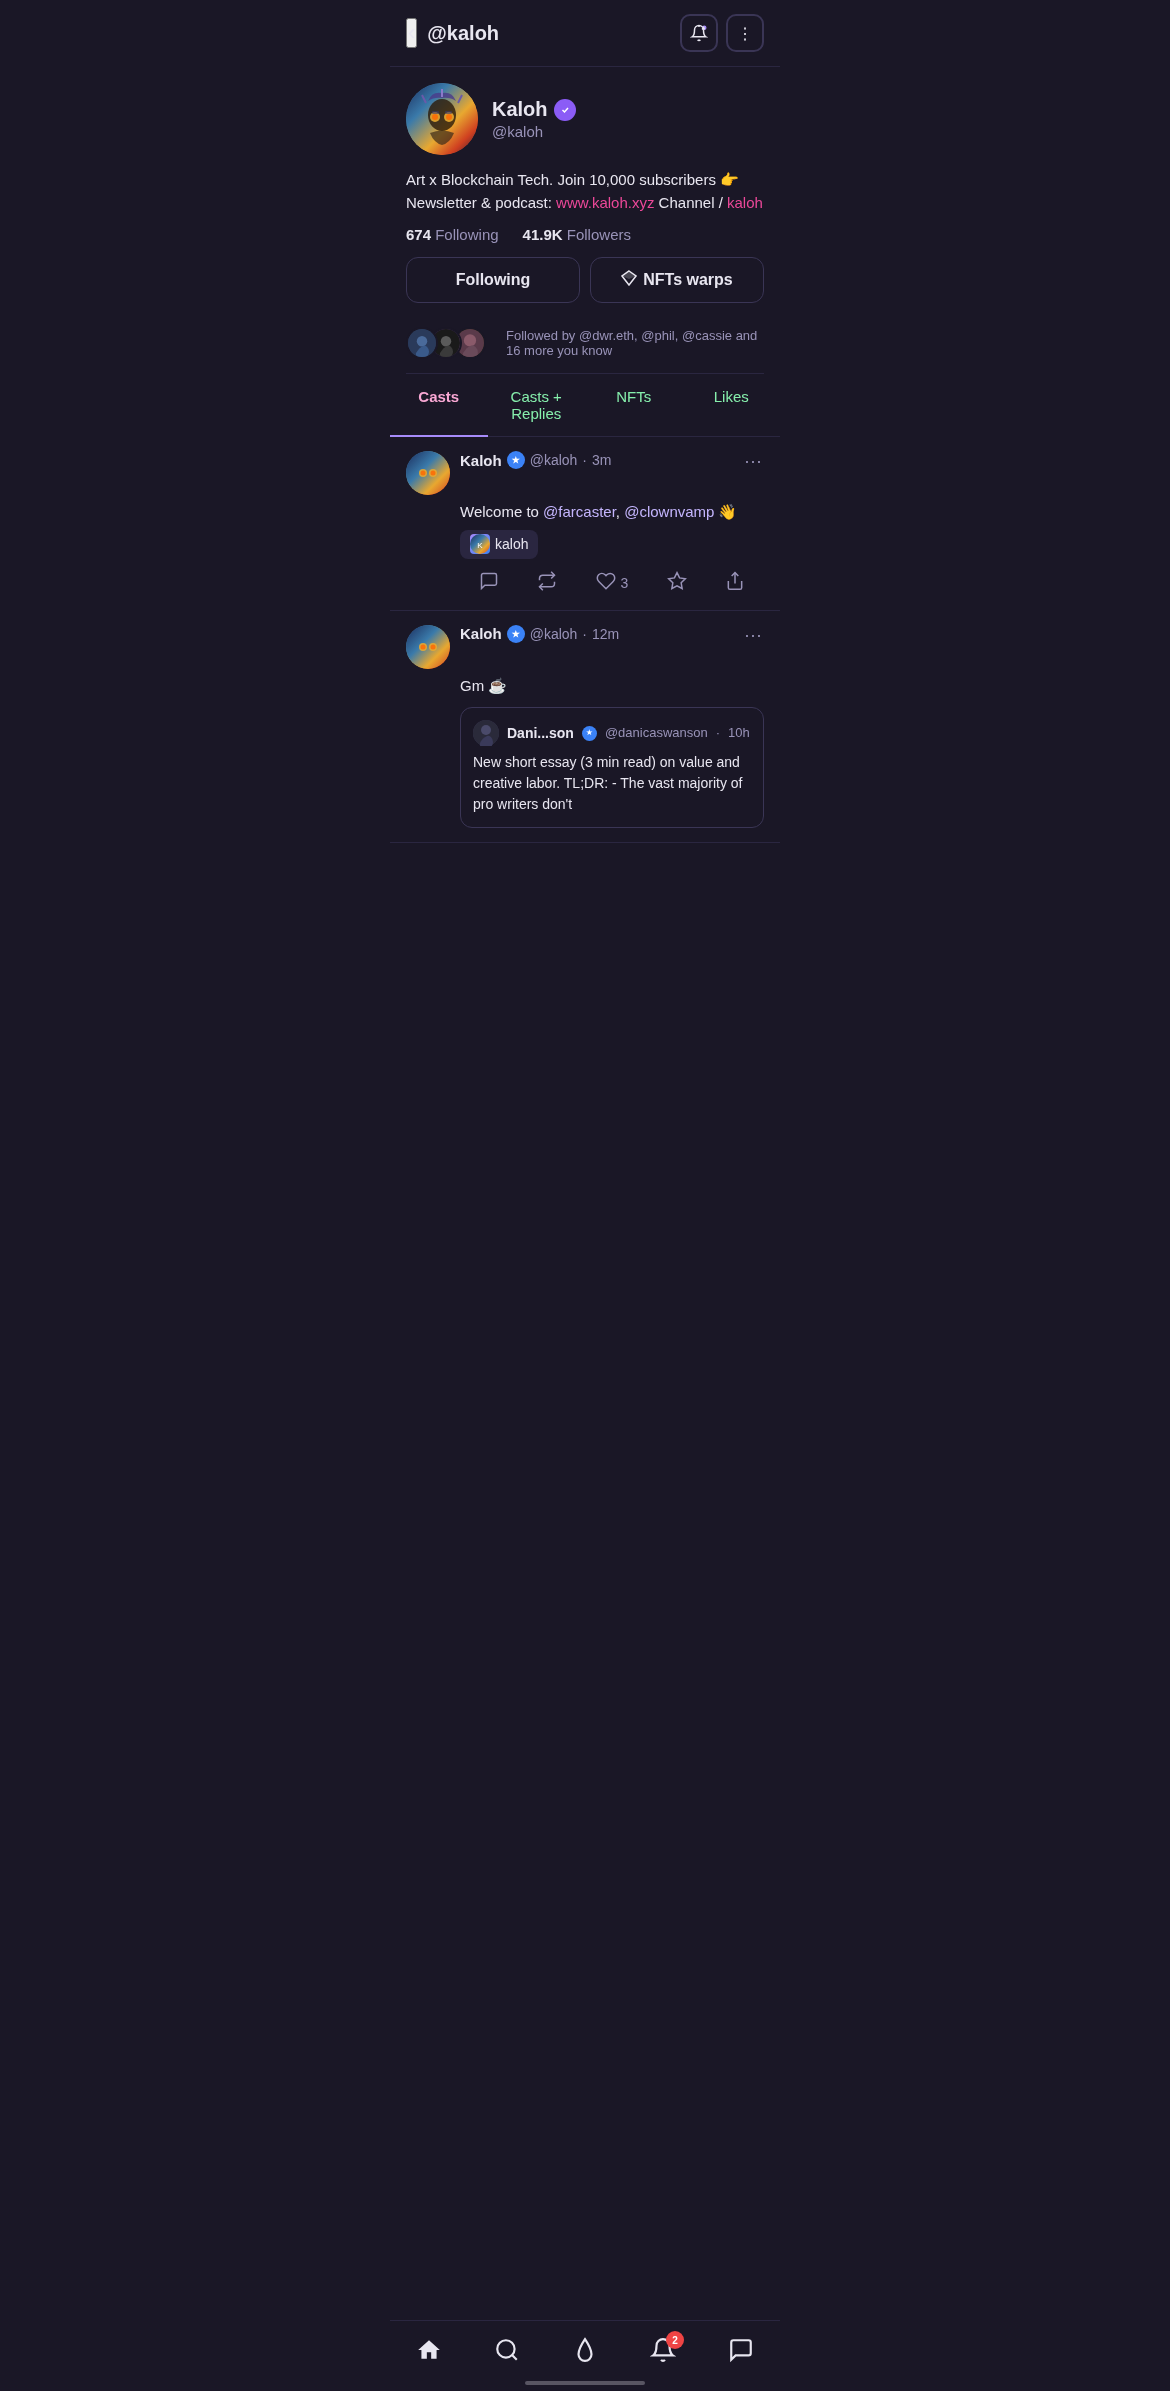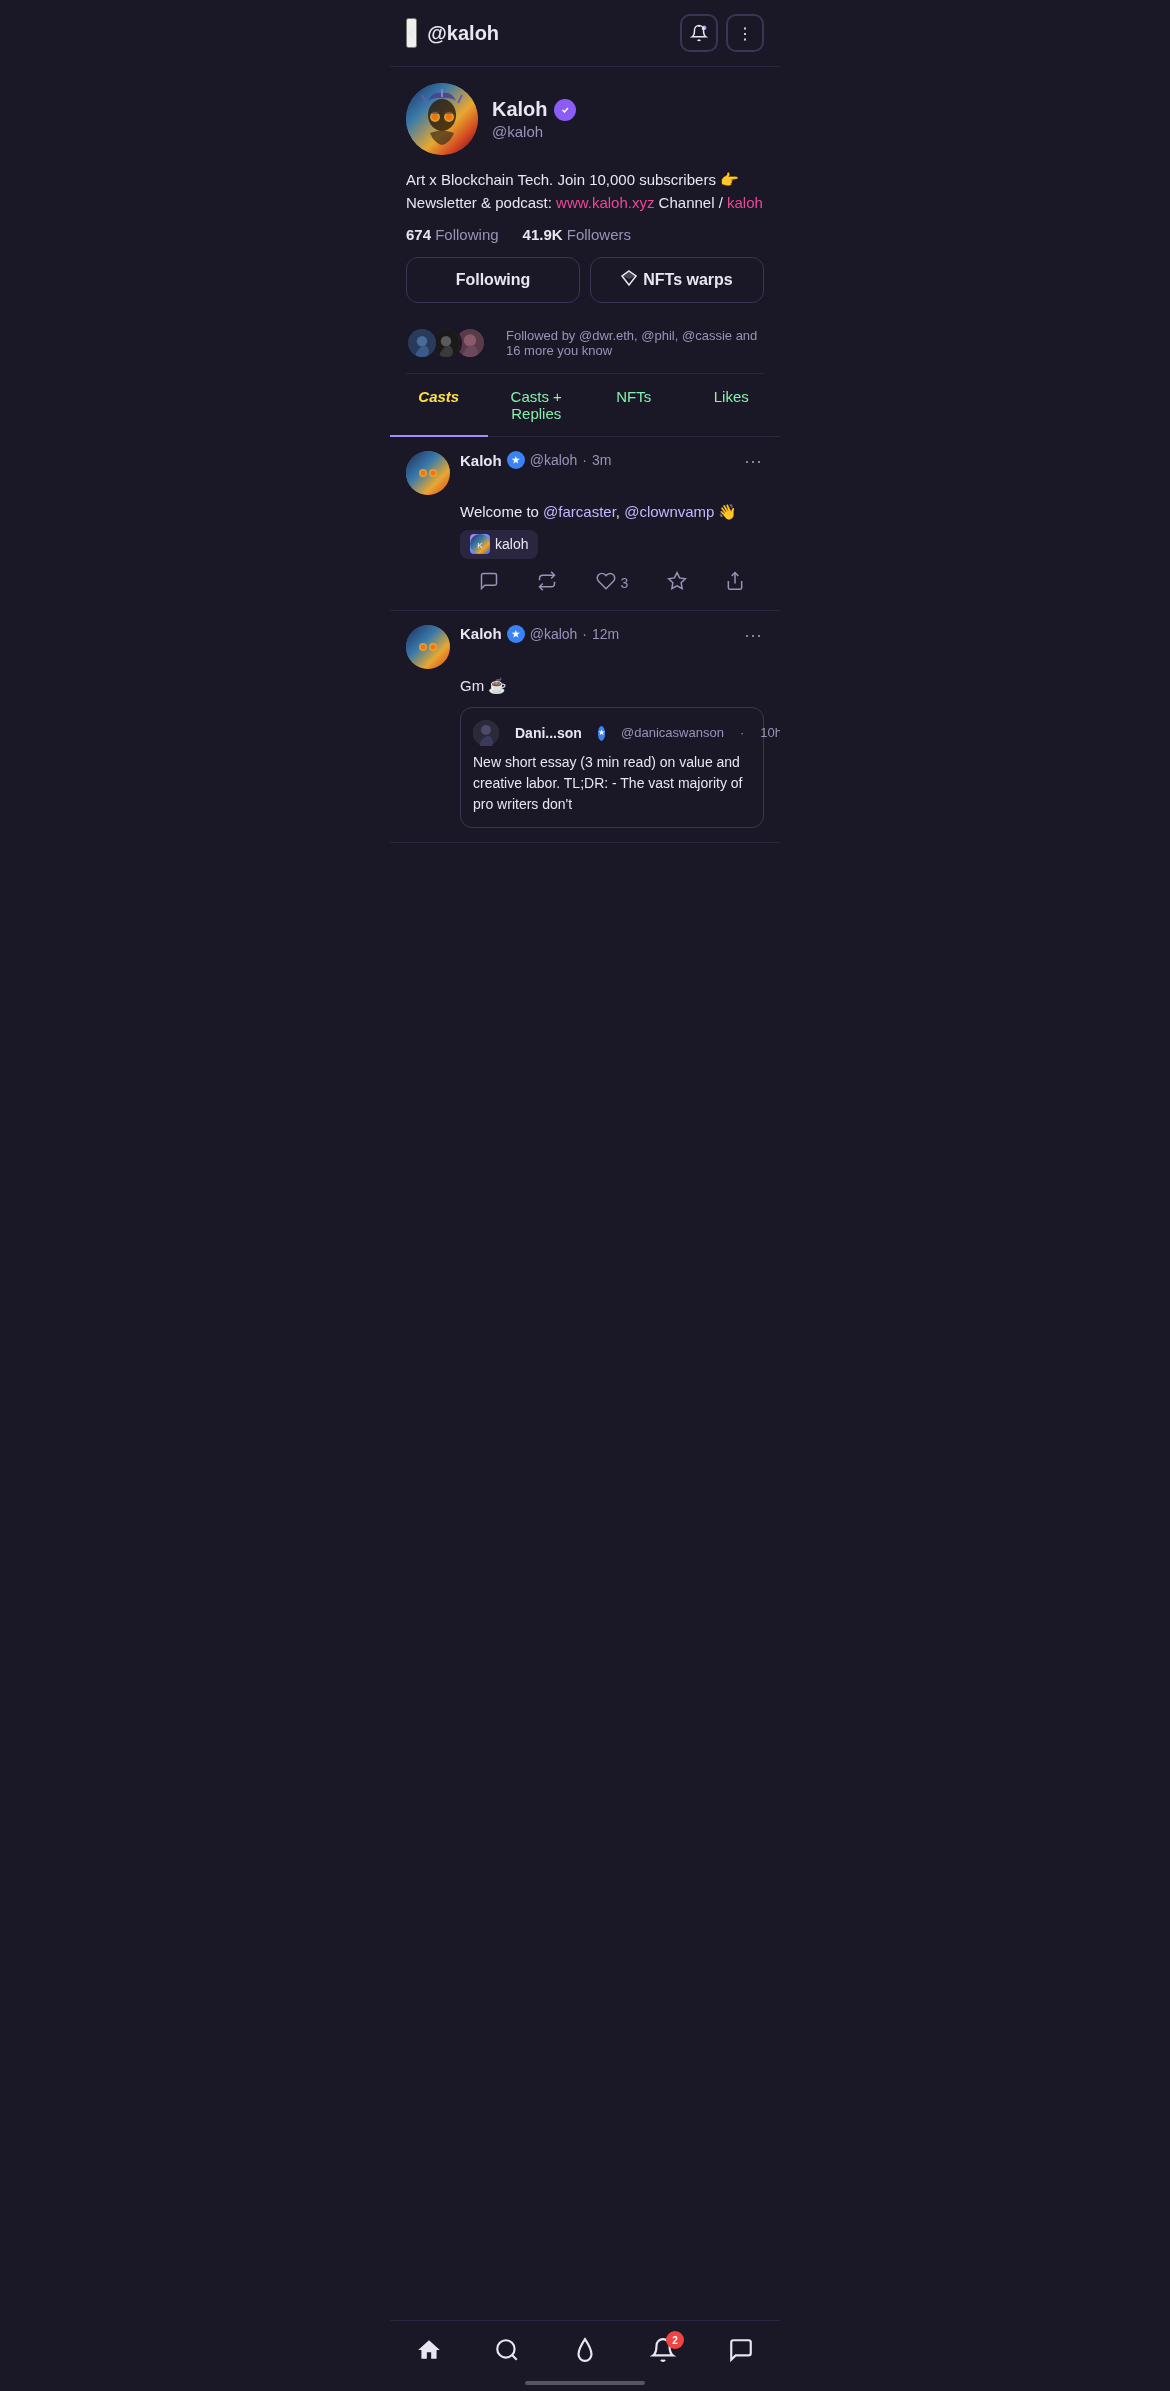--- a/index.html
+++ b/index.html
@@ -198,23 +198,22 @@
       flex: 1;
       padding: 14px 4px;
       text-align: center;
       font-size: 15px;
       color: #86efac;
       cursor: pointer;
       position: relative;
       font-weight: 500;
     }
     .tab.active {
-      color: #fde047;
+      color: #f9a8d4;
       font-weight: 600;
-      font-style: italic;
     }
     .tab.active::after {
       content: '';
       position: absolute;
       bottom: -1px;
       left: 0;
       right: 0;
       height: 2px;
       background: #a78bfa;
     }
@@ -335,21 +334,21 @@
     .quoted-cast {
       margin-top: 10px;
       border: 1px solid #3a3555;
       border-radius: 12px;
       padding: 12px;
       margin-left: 0;
     }
     .quoted-header {
       display: flex;
       align-items: center;
-      gap: 16px;
+      gap: 8px;
       margin-bottom: 6px;
     }
     .quoted-avatar {
       width: 26px;
       height: 26px;
       border-radius: 50%;
       background: #3a3555;
       flex-shrink: 0;
     }
     .quoted-name {

